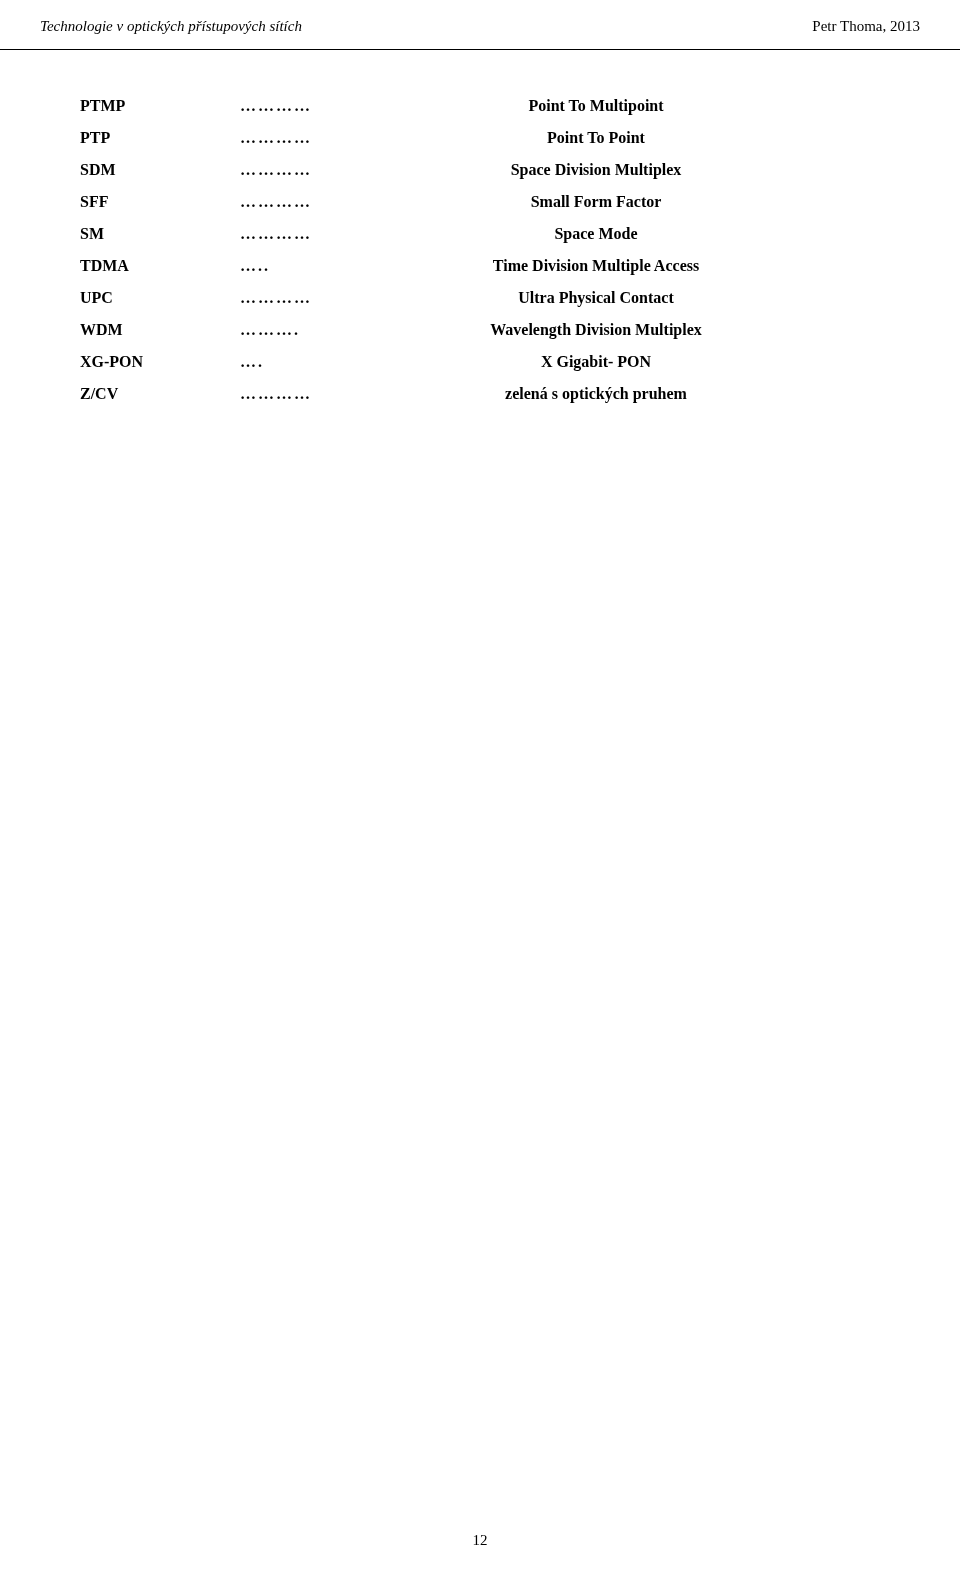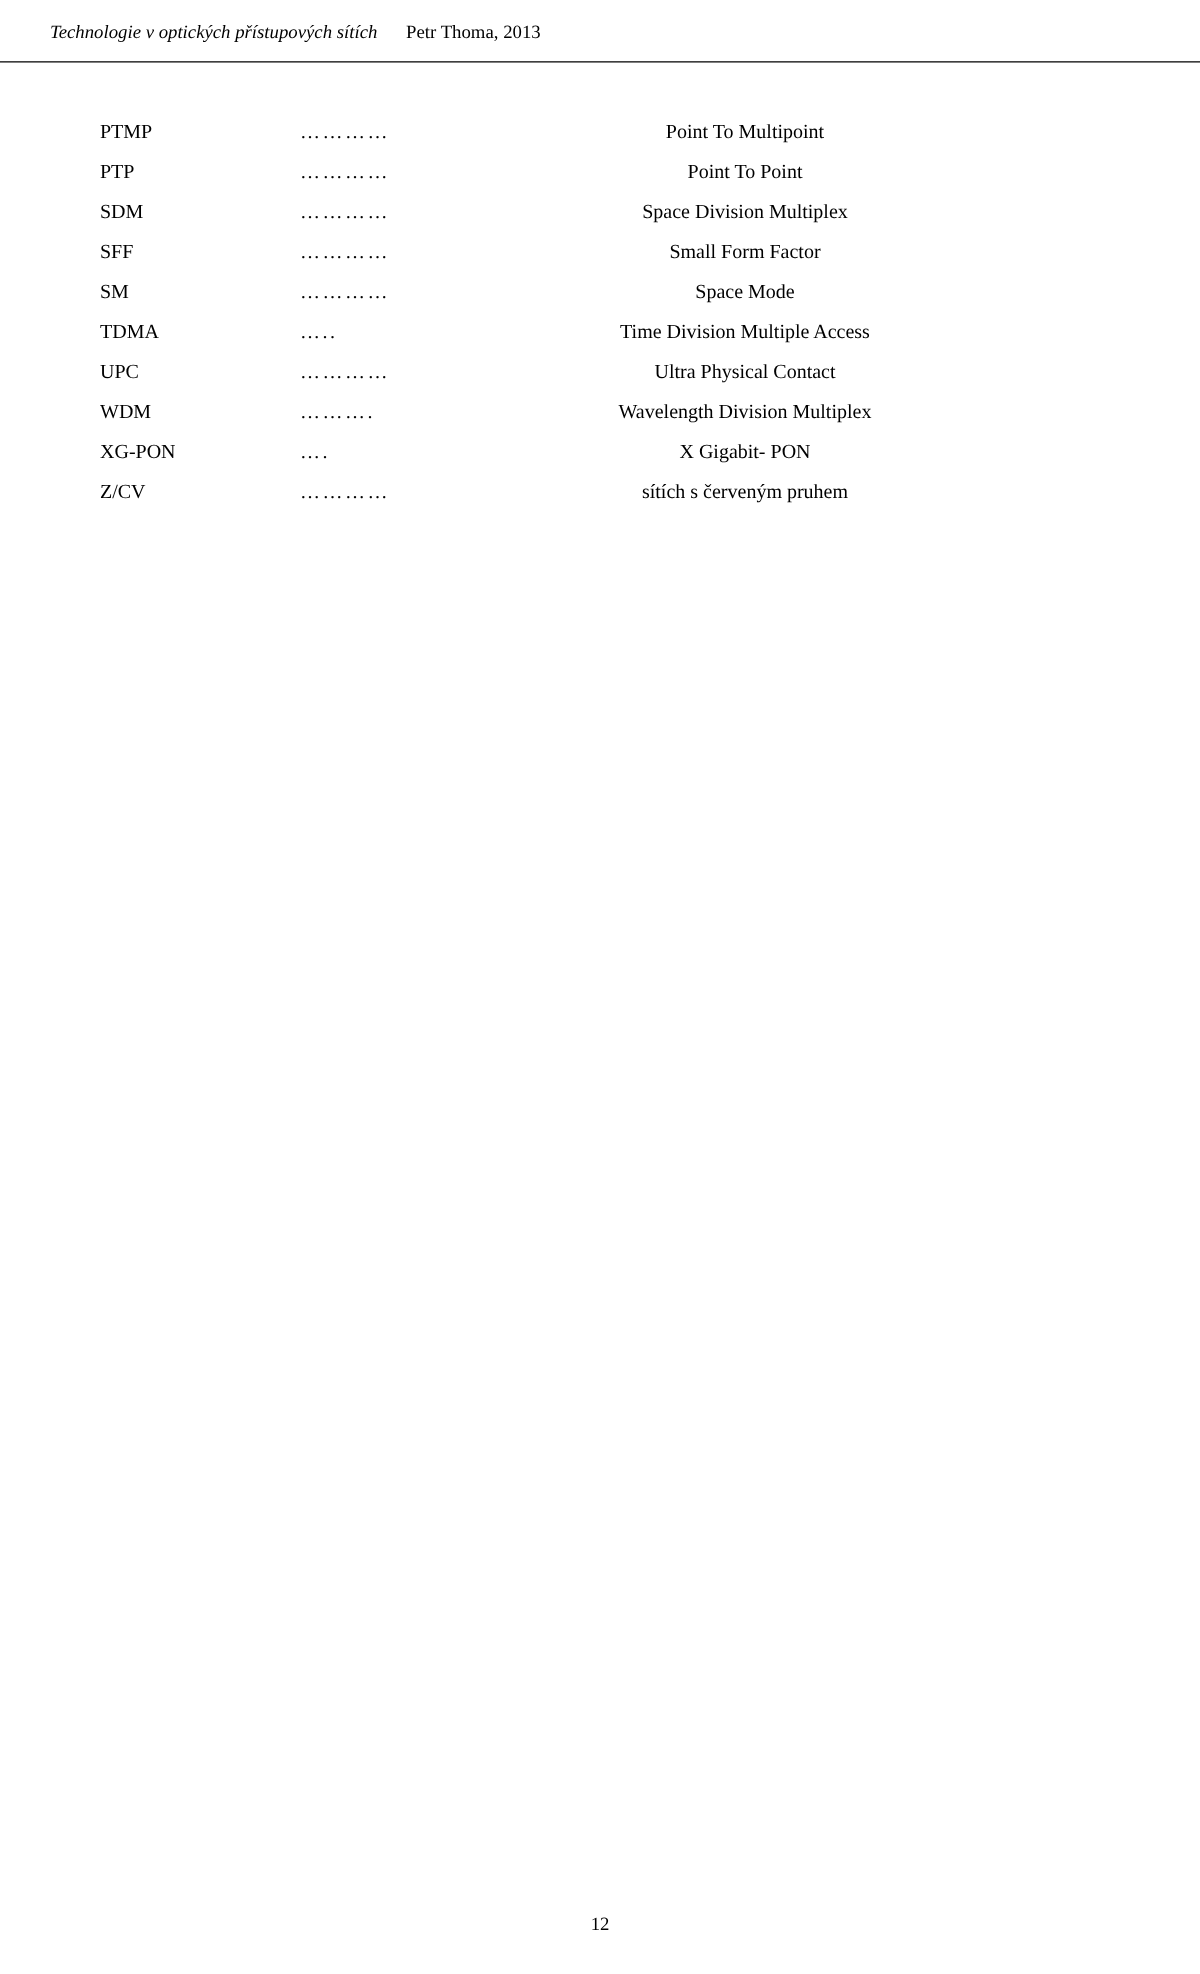--- a/index.html
+++ b/index.html
@@ -13,20 +13,21 @@
       min-height: 1579px;
       background: #ffffff;
       font-family: "Times New Roman", Times, serif;
       font-size: 16px;
       color: #000000;
       position: relative;
     }
 
     .page-header {
       display: flex;
+      justify-content: space-between;
       align-items: center;
       padding: 18px 40px 14px 40px;
       border-bottom: 1px solid #000;
       margin-bottom: 30px;
     }
 
     .header-title {
       font-size: 15px;
       font-style: italic;
       color: #000;
@@ -38,20 +39,21 @@
       margin-left: 23px;
     }
 
     .content {
       padding: 10px 80px 60px 80px;
     }
 
     .abbreviation-table {
       width: 100%;
       border-collapse: collapse;
+      font-weight: bold;
     }
 
     .abbreviation-table tr td {
       padding: 4px 0;
       vertical-align: top;
       font-size: 16px;
       line-height: 1.5;
     }
 
     .abbr-col {
@@ -130,21 +132,21 @@
           <td class="def-col">Wavelength Division Multiplex</td>
         </tr>
         <tr>
           <td class="abbr-col">XG-PON</td>
           <td class="dots-col" style="letter-spacing: 2px; white-space: nowrap;">….</td>
           <td class="def-col">X Gigabit- PON</td>
         </tr>
         <tr>
           <td class="abbr-col">Z/CV</td>
           <td class="dots-col" style="letter-spacing: 2px; white-space: nowrap;">…………</td>
-          <td class="def-col">sítích s červeným pruhem</td>
+          <td class="def-col">zelená s optických pruhem</td>
         </tr>
       </tbody>
   </table>
 </div>
 
 <div class="page-footer">
   <span>12</span>
 </div>
 
 </body></html>

